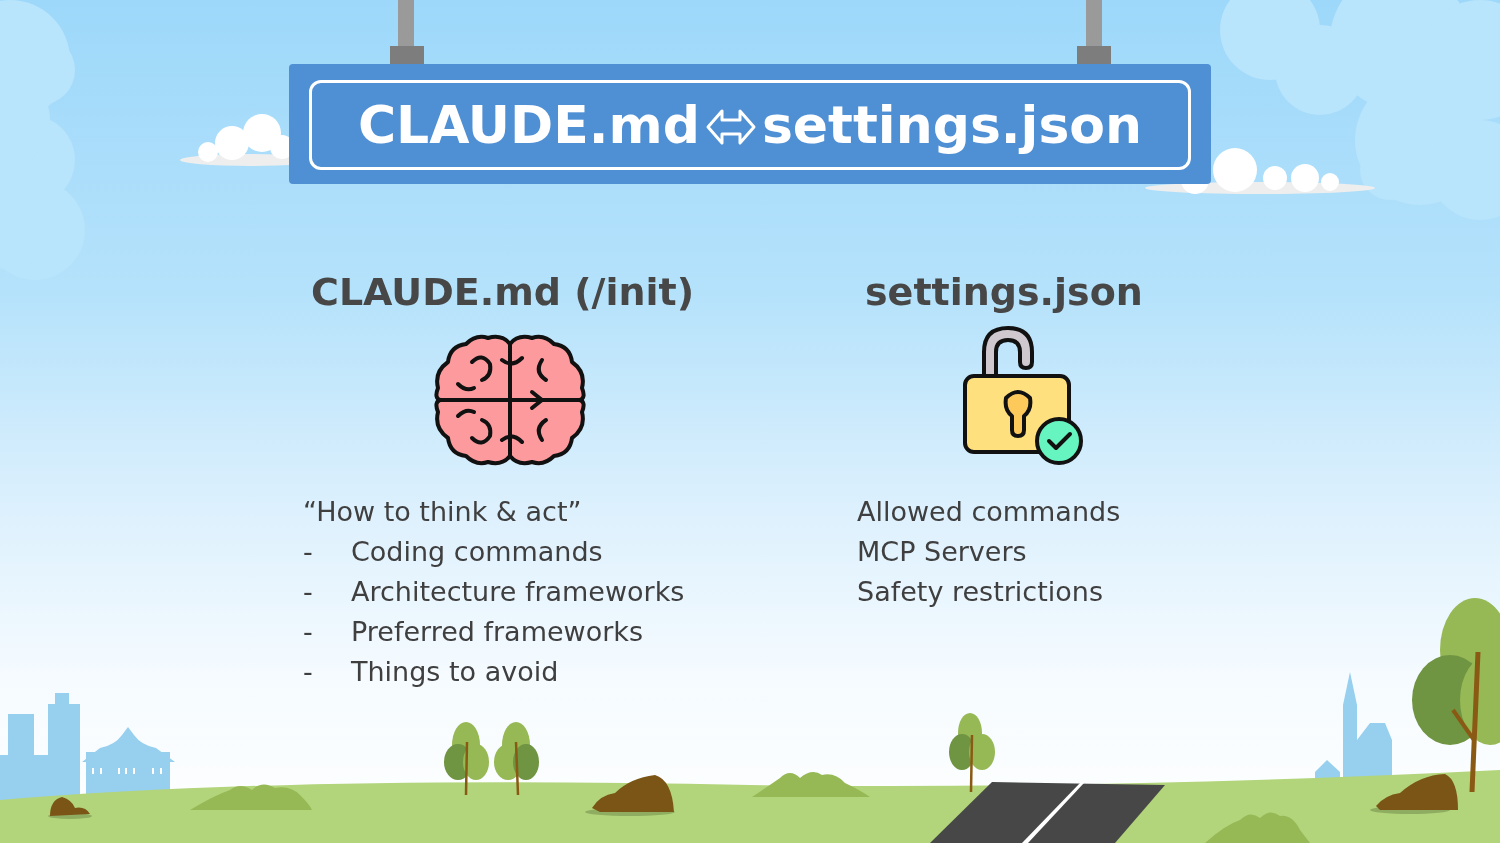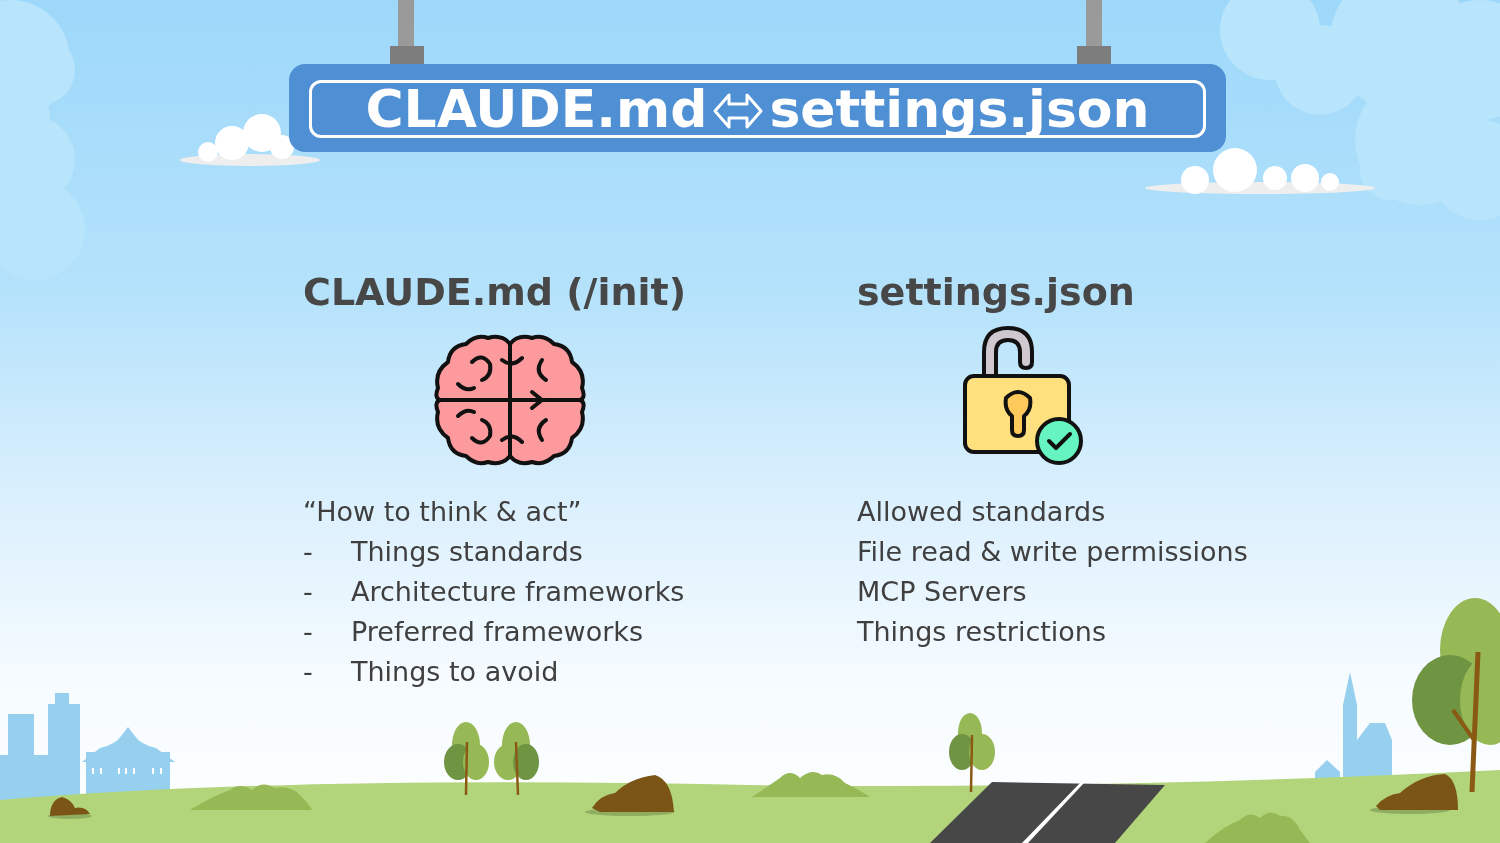--- a/index.html
+++ b/index.html
@@ -3,26 +3,26 @@
 <meta charset="utf-8">
 <style>
   html, body { margin:0; padding:0; }
   body { width:1500px; height:843px; overflow:hidden; position:relative;
          font-family:"DejaVu Sans", sans-serif; }
   .stage { position:absolute; inset:0;
     background: linear-gradient(to bottom, #9dd8fa 0%, #b5e2fb 35%, #dcf0fd 60%, #f5fbff 80%, #ffffff 100%); }
   svg.bg { position:absolute; left:0; top:0; }
   .pole { position:absolute; width:16px; background:#9a9a9a; top:0; height:48px; }
   .pole-cap { position:absolute; width:34px; height:18px; background:#7d7d7d; top:46px; }
-  .sign { position:absolute; left:289px; top:64px; width:922px; height:88px;
-          background:#4f8fd4; border-radius:16px;padding-left:15px; }
+  .sign { position:absolute; left:289px; top:64px; width:922px; height:120px;
+          background:#4f8fd4; border-radius:4px; }
   .sign-inner { position:absolute; left:20px; top:16px; right:20px; bottom:14px;
           border:3px solid #ffffff; border-radius:12px; display:flex; align-items:center; justify-content:center; }
   .sign-title { color:#ffffff; font-family:"DejaVu Sans", sans-serif; font-weight:bold; font-size:52px; letter-spacing:0px; white-space:nowrap; }
-  .col-heading { position:absolute; top:270px; color:#474747; font-family:"DejaVu Sans", sans-serif; font-weight:bold; font-size:38px; }
+  .col-heading { position:absolute; top:270px; color:#474747; font-family:"DejaVu Sans", sans-serif; font-weight:bold; font-size:38px;margin-left:8px; }
   .text-block { position:absolute; top:492px; color:#3f3f3f; font-family:"DejaVu Sans", sans-serif; font-size:27px; line-height:40px; }
   .row { display:flex; white-space:nowrap; }
   .dash { width:48px; }
   .icon { position:absolute; }
 </style>
 </head>
 <body>
 
 <div class="stage">
 
@@ -168,21 +168,21 @@
       <path d="M70 110 Q80 102 90 112" fill="none"></path>
       <path d="M110 110 Q102 98 114 90" fill="none"></path>
       <path d="M26 86 Q34 78 42 82" fill="none"></path>
     </g>
   </svg>
 
   <div class="text-block" style="left:303px;">
     <div class="row">“How to think &amp; act”</div>
     <div class="row">
       <span class="dash">-</span>
-      <span>Things standards</span>
+      <span>Coding commands</span>
     </div>
     <div class="row">
       <span class="dash">-</span>
       <span>Architecture frameworks</span>
     </div>
     <div class="row">
       <span class="dash">-</span>
       <span>Preferred frameworks</span>
     </div>
     <div class="row">
@@ -195,19 +195,18 @@
 
   <svg class="icon" style="left:960px; top:322px;" width="130" height="150" viewBox="0 0 130 150">
     <path d="M24 56 L24 30 Q24 6 48 6 Q72 6 72 30 L72 40 Q72 46 66 46 Q60 46 60 40 L60 30 Q60 18 48 18 Q36 18 36 30 L36 56 Z" fill="#cfc8cf" stroke="#111" stroke-width="4" stroke-linejoin="round"></path>
     <rect x="5" y="54" width="104" height="76" rx="9" fill="#ffe07e" stroke="#111" stroke-width="4"></rect>
     <path d="M46 76 Q58 64 70 76 Q72 88 64 94 L64 108 Q64 114 58 114 Q52 114 52 108 L52 94 Q44 88 46 76 Z" fill="#fec95b" stroke="#111" stroke-width="4" stroke-linejoin="round"></path>
     <circle cx="99" cy="119" r="22" fill="#66f4c0" stroke="#111" stroke-width="4"></circle>
     <path d="M89 119 L96 126 L110 112" fill="none" stroke="#111" stroke-width="4" stroke-linecap="round" stroke-linejoin="round"></path>
   </svg>
 
   <div class="text-block" style="left:857px;">
-    <div class="row">Allowed standards</div>
-    <div class="row">File read &amp; write permissions</div>
+    <div class="row">Allowed commands</div>
     <div class="row">MCP Servers</div>
-    <div class="row">Things restrictions</div>
+    <div class="row">Safety restrictions</div>
   </div>
 
 </div>
 
 </body></html>

